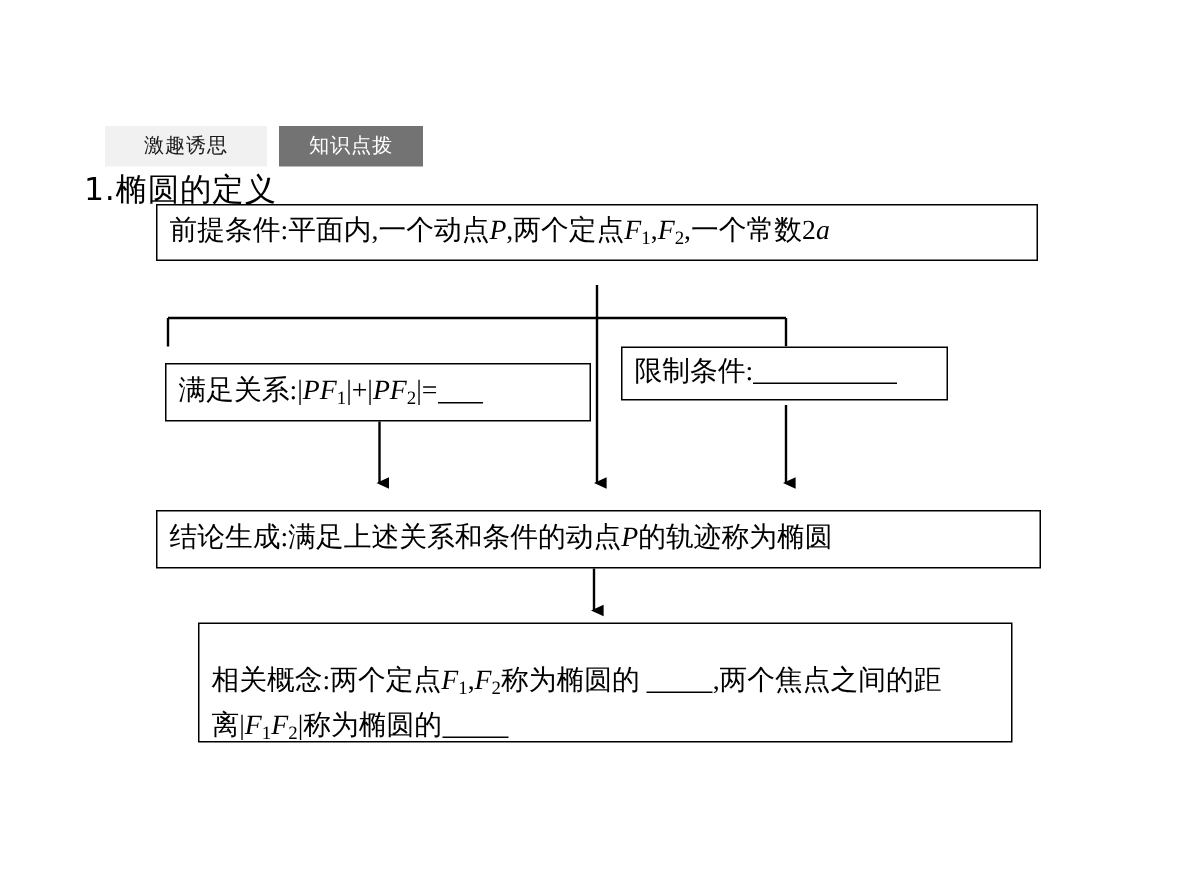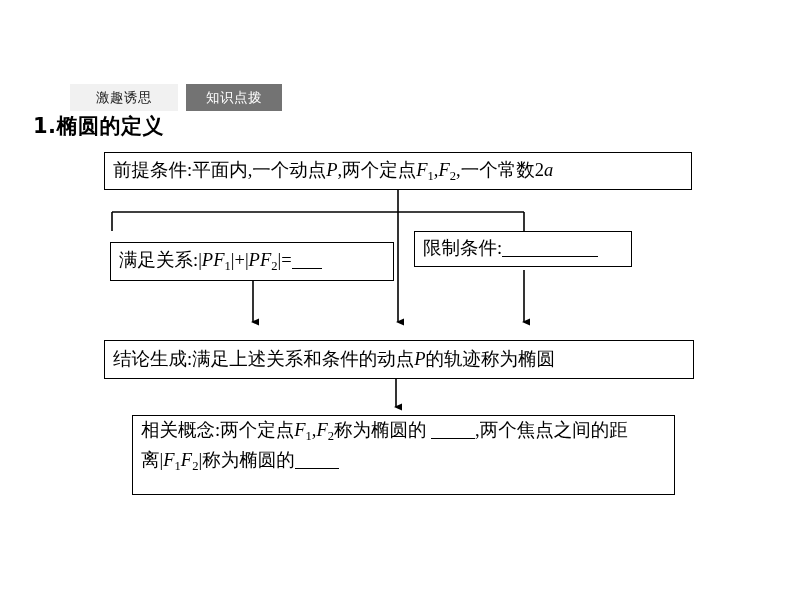--- a/index.html
+++ b/index.html
@@ -45,24 +45,24 @@
   .tab-active {
     background: #737373;
     color: #ffffff;
     min-width: 96px;
     text-align: center;
   }
 
   
   .page-title {
     position: absolute;
-    left: 33px;
+    left: 56px;
     top: 112px;
     font-family: "DejaVu Sans", "Liberation Sans", sans-serif;
-    font-weight: bold;
+    font-weight: normal;
     font-size: 21px;
     letter-spacing: 0.5px;
     white-space: nowrap;
   }
 
   
   .flow {
     position: absolute;
     left: 0;
     top: 0;
@@ -85,26 +85,26 @@
     box-sizing: border-box;
     font-size: 18.5px;
     line-height: 1.28;
     display: flex;
     align-items: center;
     padding: 0 8px;
     white-space: nowrap;
   }
   .fbox .txt { display: inline-block; }
 
-  #box-premise   { left: 104px; top: 152px;  width: 588px; height: 38px; }
+  #box-premise   { left: 104px; top: 136px;  width: 588px; height: 38px; }
   #box-relation  { left: 110px; top: 242px;  width: 284px; height: 39px; }
   #box-restrict  { left: 414px; top: 231px;  width: 218px; height: 36px; }
   #box-conclusion{ left: 104px; top: 340px;  width: 590px; height: 39px; }
   #box-concepts  { left: 132px; top: 415px;  width: 543px; height: 80px;
-                   align-items: flex-start; padding-top: 0; white-space: normal; }
+                   align-items: flex-start; padding-top: 24px; white-space: normal; }
   #box-concepts .txt { line-height: 1.62; font-size: 18.5px; }
 
   
   i.v { font-style: italic; font-family: "Liberation Serif", "DejaVu Serif", serif; }
   sub { font-size: 0.68em; vertical-align: -0.28em; font-style: normal; }
   .blank {
     display: inline-block;
     border-bottom: 1.8px solid #000;
     vertical-align: -3px;
   }

